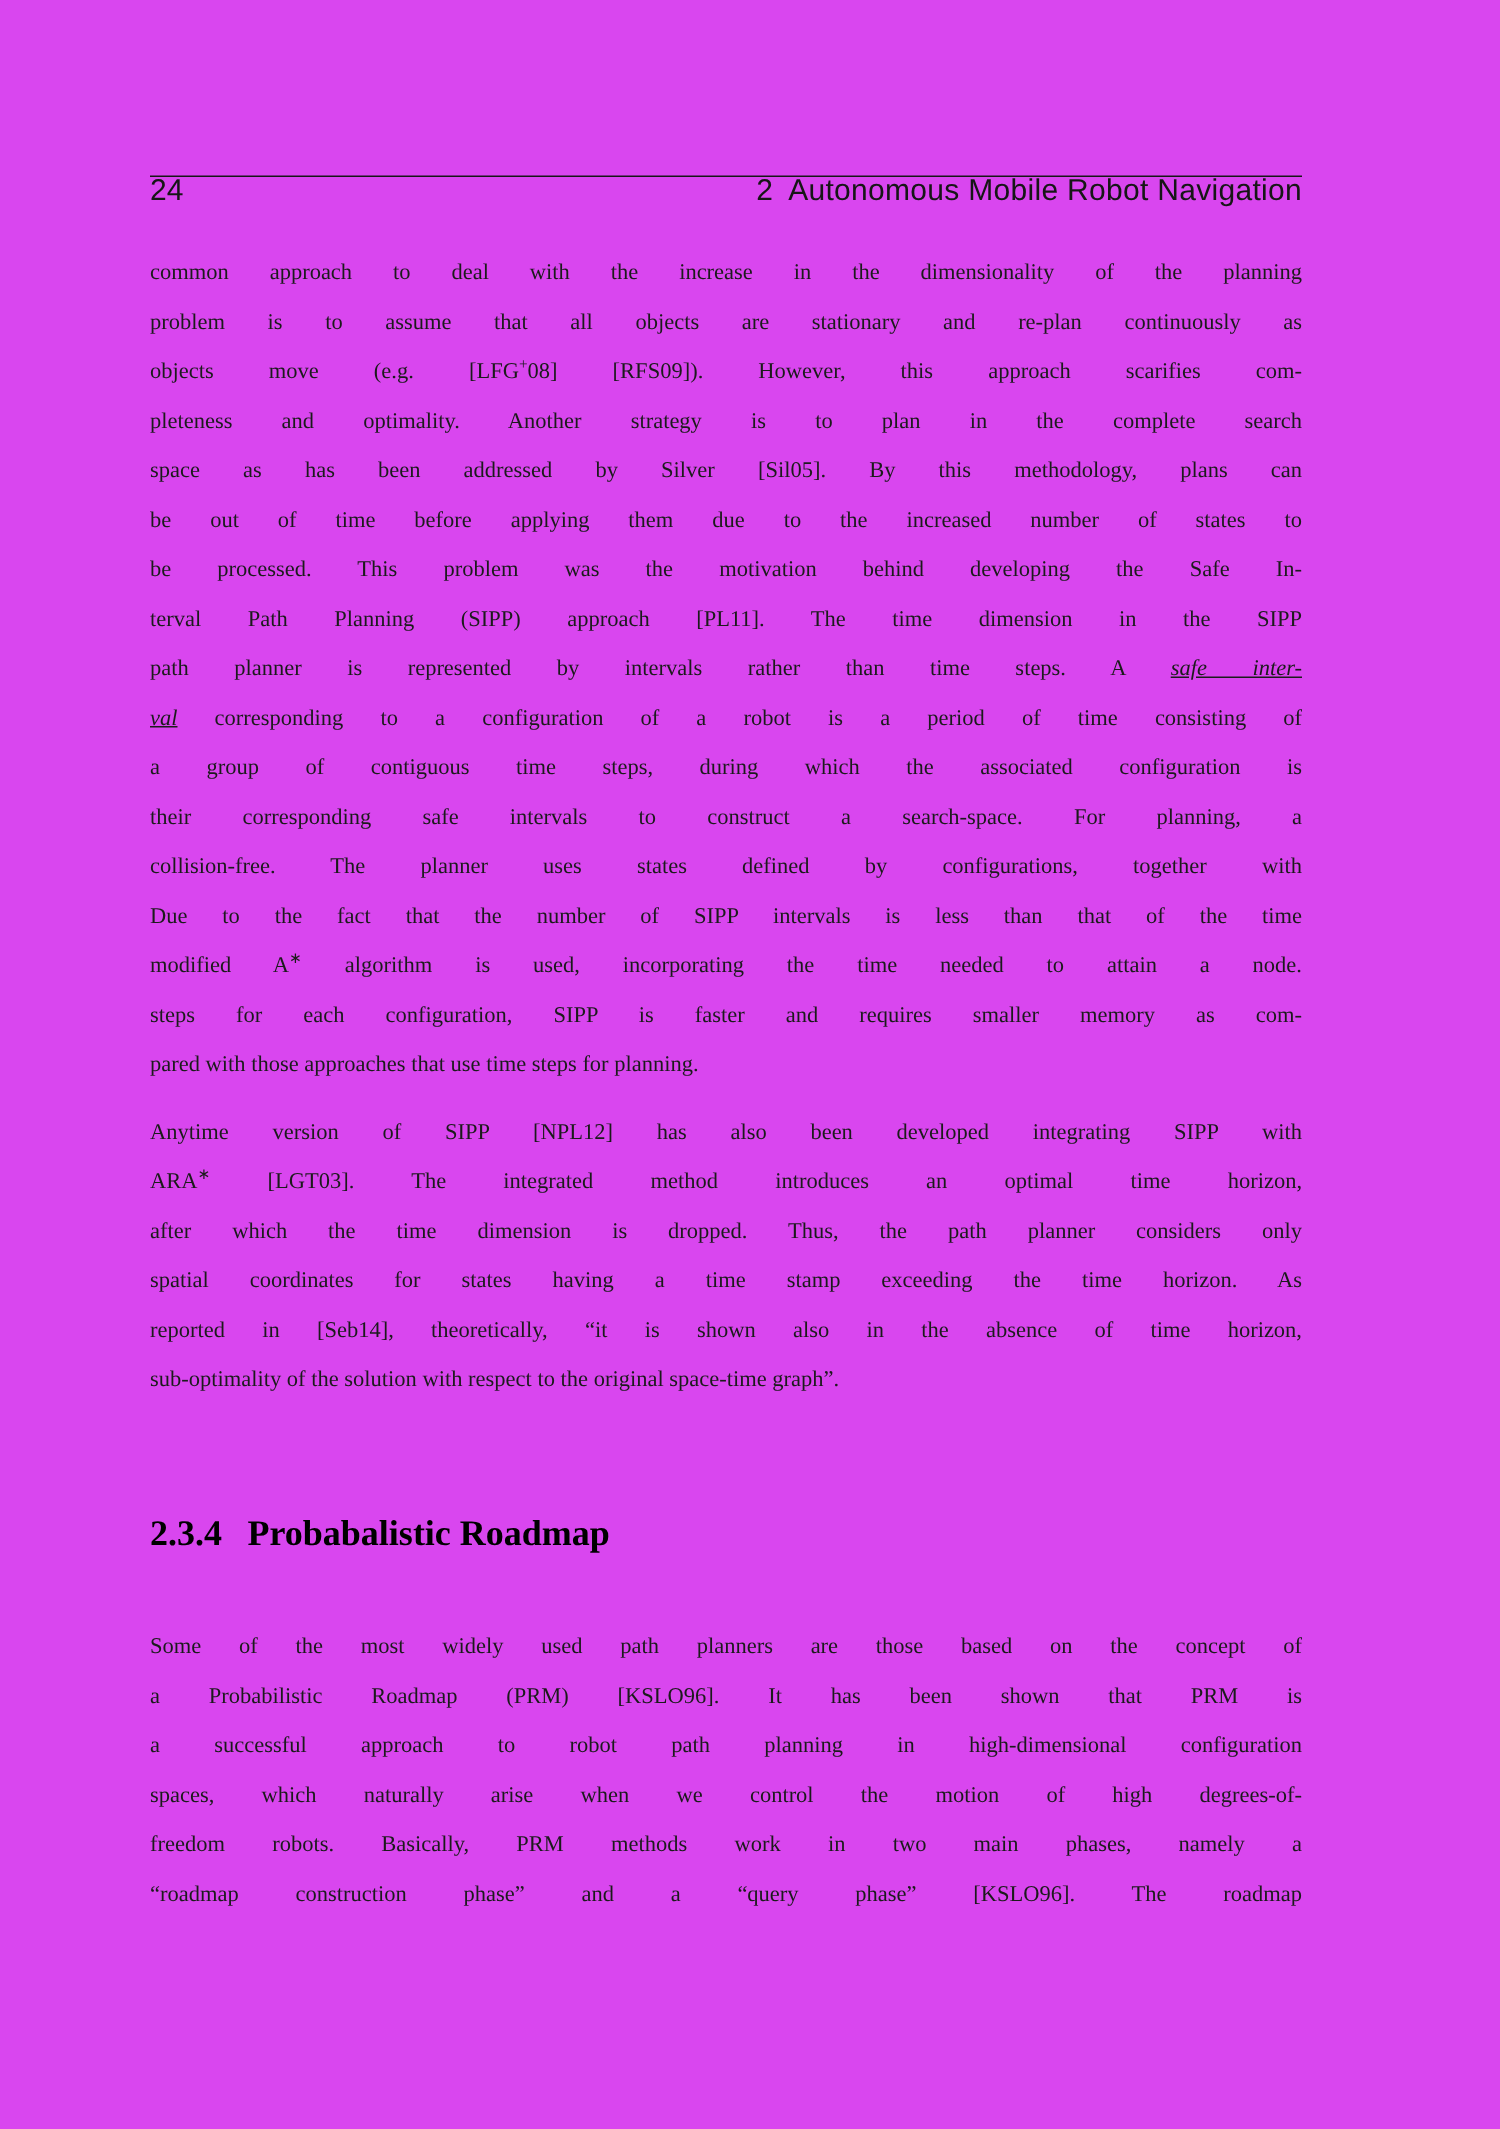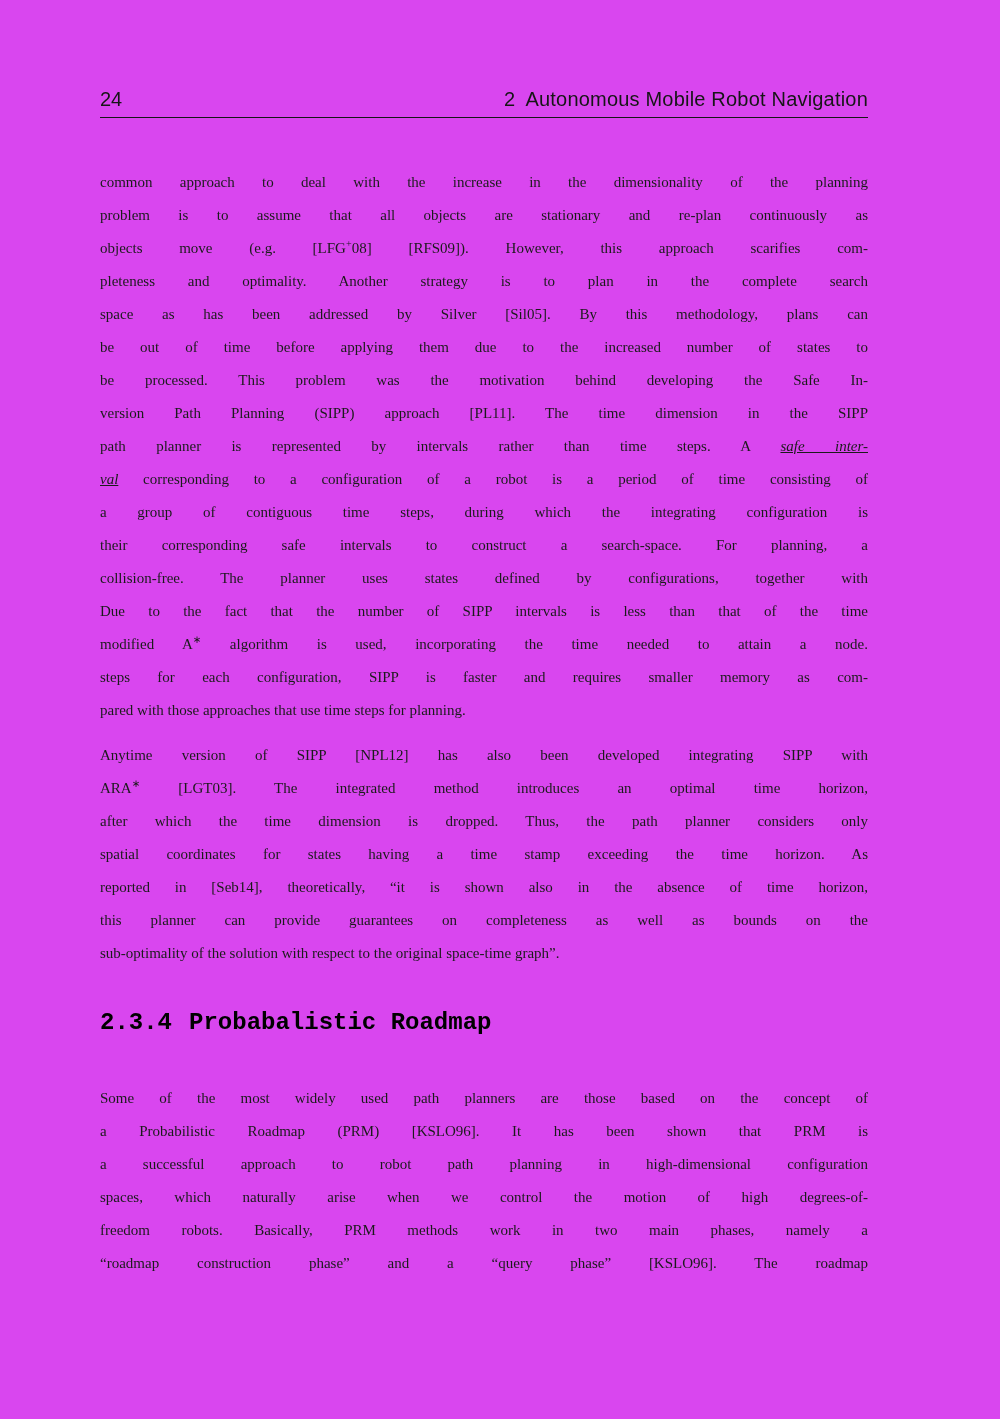--- a/index.html
+++ b/index.html
@@ -16,21 +16,21 @@
     position: absolute;
     top: 86px; left: 100px; width: 768px;
     display: flex;
     justify-content: space-between;
     align-items: baseline;
     font-family: "Liberation Sans", sans-serif;
     font-size: 20px;
     line-height: 26px;
     color: #161616;
   }
-  .running-header .chapter { letter-spacing: 0.2px; }
+  .running-header .chapter { letter-spacing: 0.2px; margin-top: 28px; }
   .running-header .chapter .chnum { margin-right: 10px; }
   .header-rule {
     position: absolute;
     top: 117px; left: 100px; width: 768px;
     border-top: 1.5px solid #161616;
   }
   .para {
     position: absolute;
     left: 100px; width: 768px;
     font-size: 15px;
@@ -40,21 +40,21 @@
   .p1 { top: 166px; }
   .p2 { top: 739px; }
   .p3 { top: 1082px; }
   .line { text-align: justify; text-align-last: justify; }
   .line.last { text-align-last: left; }
   .line sup { font-size: 68%; line-height: 0; }
   .line i { font-style: italic; text-decoration: underline; }
   .section-heading {
     position: absolute;
     top: 1008px; left: 100px; width: 768px;
-    font-family: Liberation Mono, monospace;
+    font-family: Liberation Serif, serif;
     font-weight: bold;
     font-size: 24px;
     line-height: 30px;
     color: #000000;
   }
   .section-heading .num { margin-right: 17px; }
 </style>
 </head>
 <body>
 
@@ -70,39 +70,38 @@
   <div class="header-rule"></div>
 
   <div class="para p1">
       <div class="line">common approach to deal with the increase in the dimensionality of the planning</div>
       <div class="line">problem is to assume that all objects are stationary and re-plan continuously as</div>
       <div class="line">objects move (e.g. [LFG<sup>+</sup>08] [RFS09]). However, this approach scarifies com-</div>
       <div class="line">pleteness and optimality. Another strategy is to plan in the complete search</div>
       <div class="line">space as has been addressed by Silver [Sil05]. By this methodology, plans can</div>
       <div class="line">be out of time before applying them due to the increased number of states to</div>
       <div class="line">be processed. This problem was the motivation behind developing the Safe In-</div>
-      <div class="line">version Path Planning (SIPP) approach [PL11]. The time dimension in the SIPP</div>
+      <div class="line">terval Path Planning (SIPP) approach [PL11]. The time dimension in the SIPP</div>
       <div class="line">path planner is represented by intervals rather than time steps. A <i>safe inter-</i></div>
       <div class="line"><i>val</i> corresponding to a configuration of a robot is a period of time consisting of</div>
-      <div class="line">a group of contiguous time steps, during which the integrating configuration is</div>
+      <div class="line">a group of contiguous time steps, during which the associated configuration is</div>
       <div class="line">their corresponding safe intervals to construct a search-space. For planning, a</div>
       <div class="line">collision-free. The planner uses states defined by configurations, together with</div>
       <div class="line">Due to the fact that the number of SIPP intervals is less than that of the time</div>
       <div class="line">modified A<sup>∗</sup> algorithm is used, incorporating the time needed to attain a node.</div>
       <div class="line">steps for each configuration, SIPP is faster and requires smaller memory as com-</div>
       <div class="line last">pared with those approaches that use time steps for planning.</div>
     </div>
 
   <div class="para p2">
       <div class="line">Anytime version of SIPP [NPL12] has also been developed integrating SIPP with</div>
       <div class="line">ARA<sup>∗</sup> [LGT03]. The integrated method introduces an optimal time horizon,</div>
       <div class="line">after which the time dimension is dropped. Thus, the path planner considers only</div>
       <div class="line">spatial coordinates for states having a time stamp exceeding the time horizon. As</div>
       <div class="line">reported in [Seb14], theoretically, “it is shown also in the absence of time horizon,</div>
-      <div class="line">this planner can provide guarantees on completeness as well as bounds on the</div>
       <div class="line last">sub-optimality of the solution with respect to the original space-time graph”.</div>
     </div>
 
   <div class="section-heading">
     <span class="num">2.3.4</span><span>Probabalistic Roadmap</span>
   </div>
 
   <div class="para p3">
       <div class="line">Some of the most widely used path planners are those based on the concept of</div>
       <div class="line">a Probabilistic Roadmap (PRM) [KSLO96]. It has been shown that PRM is</div>

